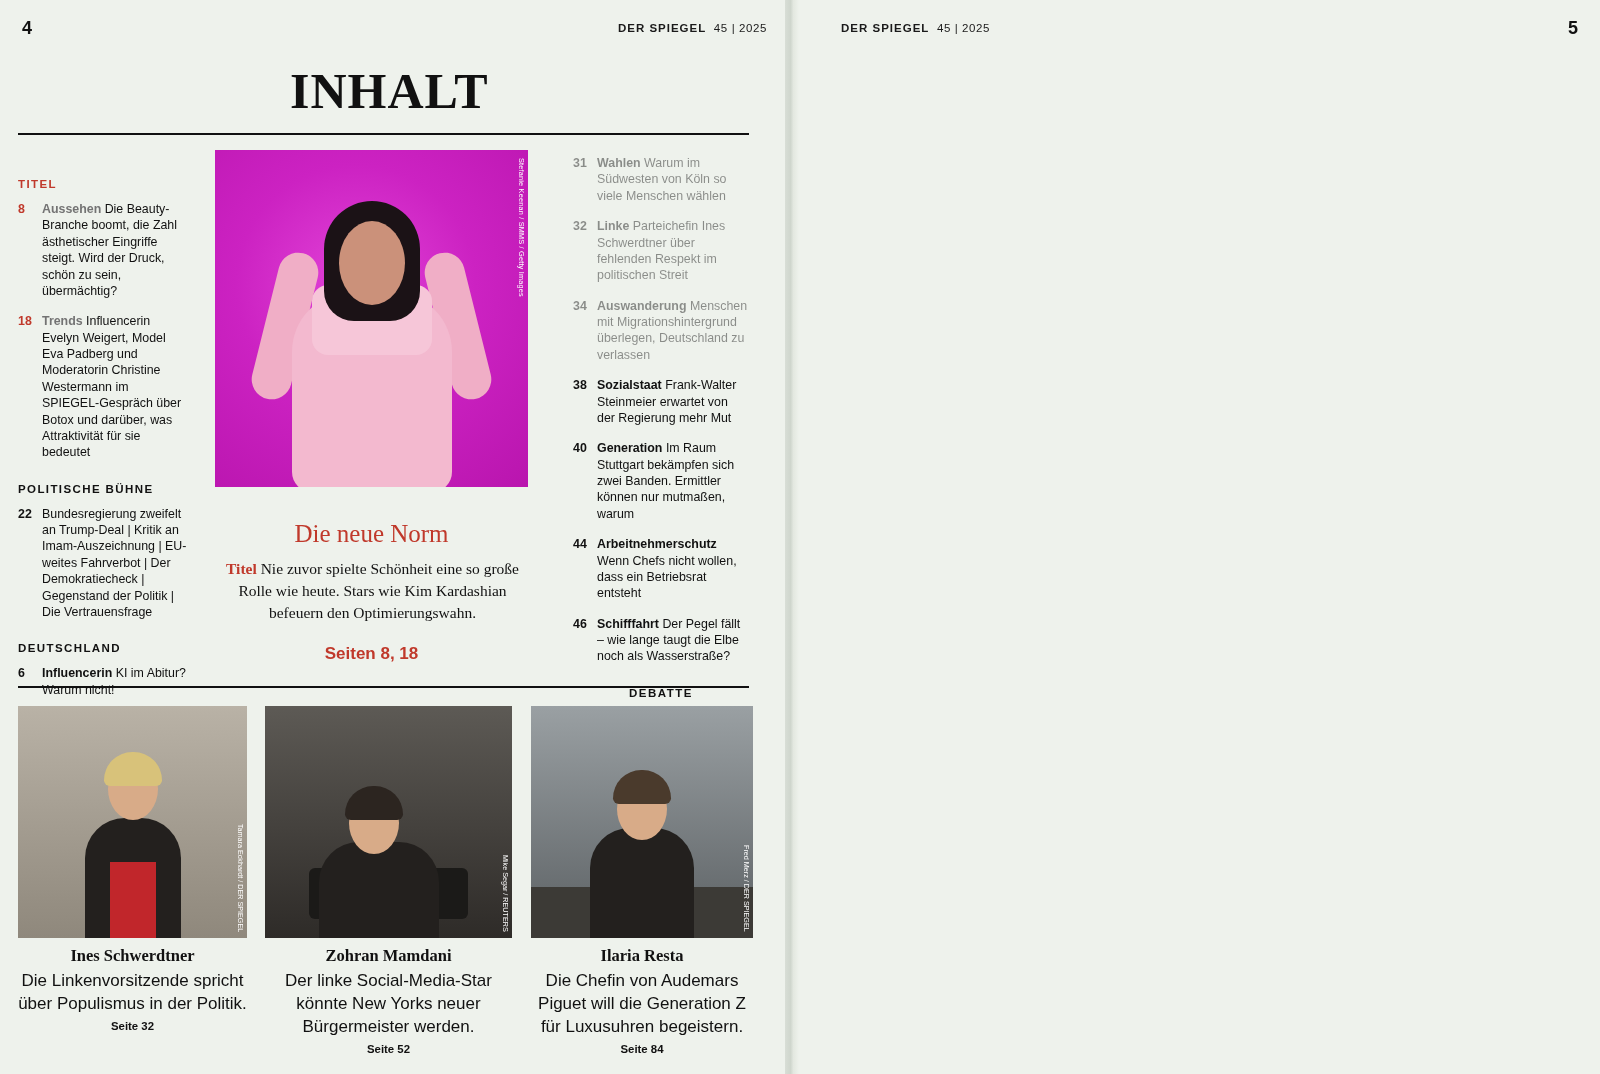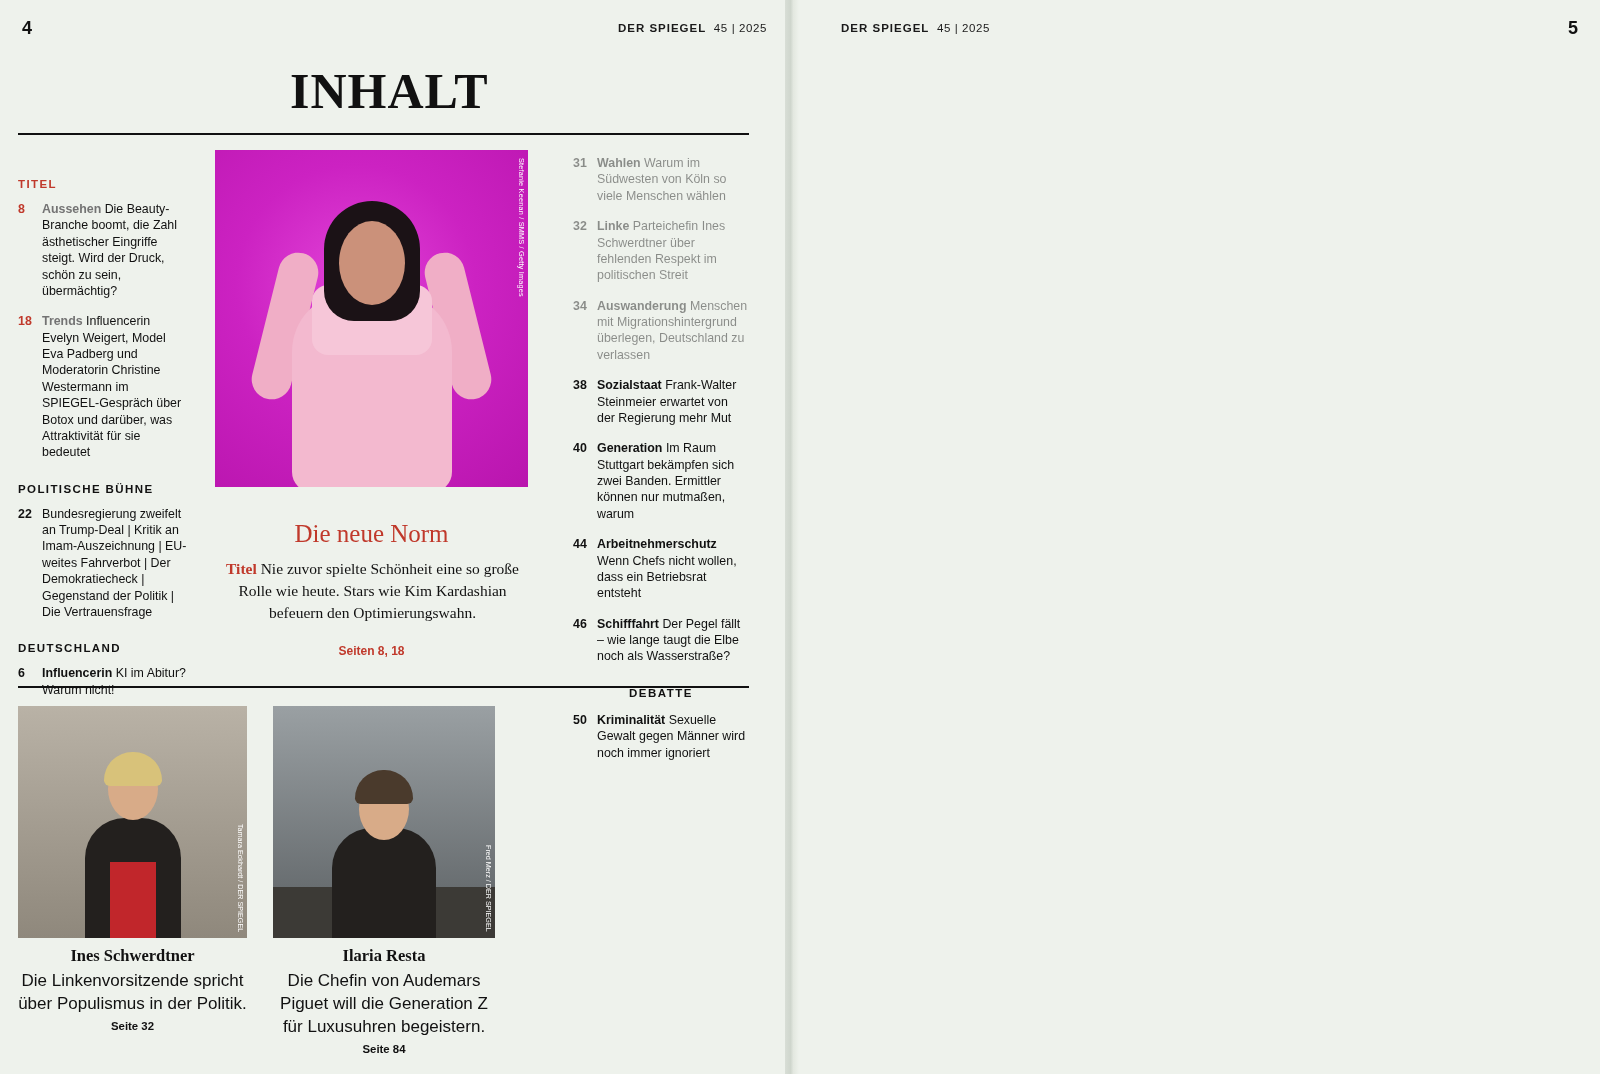--- a/index.html
+++ b/index.html
@@ -57,30 +57,30 @@
     position:absolute;left:215px;top:520px;width:313px;text-align:center;
     font-family:"Liberation Serif",serif;font-weight:normal;font-size:25px;color:#c0392b;
   }
   .heroBody{
     position:absolute;left:225px;top:558px;width:295px;text-align:center;
     font-family:"Liberation Serif",serif;font-size:15.5px;line-height:1.42;color:#111;
   }
   .heroBody .lead{color:#c0392b;font-weight:bold;}
   .heroPages{
     position:absolute;left:215px;top:644px;width:313px;text-align:center;
-    font-size:12px;font-weight:bold;color:#c0392b;
+    font-size:17px;font-weight:bold;color:#c0392b;
   }
 
   
   .colB{position:absolute;left:573px;top:155px;width:176px;}
   .colB .entry .pg{color:#111;}
   .faded{opacity:.45;}
 
   
-  .strip{position:absolute;top:706px;display:flex;gap:12px;}
+  .strip{position:absolute;top:706px;display:flex;gap:4px;}
   .cell{position:relative;}
   .cell .ph{position:relative;overflow:hidden;background:#7b7f77;}
   .cell .credit{position:absolute;right:2px;bottom:6px;writing-mode:vertical-rl;font-size:7.2px;color:#fff;}
   .cap{margin-top:8px;text-align:center;}
   .cap .nm{font-family:"Liberation Serif",serif;font-weight:bold;font-size:16.5px;}
   .cap .d{font-size:17px;line-height:1.35;margin-top:4px;}
   .cap .pg{font-size:11.4px;font-weight:bold;margin-top:4px;}
   .centerhead{
     text-align:center;font-weight:bold;font-size:11.5px;letter-spacing:1.5px;margin:0 0 13px 0;
   }
@@ -235,20 +235,35 @@
           <div class="phair" style="top:46px;background:#d8c27a;"></div>
           <div class="credit">Tamara Eckhardt / DER SPIEGEL</div>
         </div>
         <div class="cap" style="width:229px;">
           <div class="nm">Ines Schwerdtner</div>
           <div class="d">Die Linkenvorsitzende spricht über Populismus in der Politik.</div>
           <div class="pg">Seite 32</div>
         </div>
       </div>
 
+      <div class="cell" style="width:262px;">
+        <div class="ph" style="width:247px;height:232px;">
+          <div class="portrait pr2"></div>
+          <div style="position:absolute;left:18%;bottom:8%;width:64%;height:22%;background:#1b1a18;border-radius:6px;"></div>
+          <div class="pbody" style="width:120px;height:96px;left:46%;"></div>
+          <div class="phead" style="top:86px;left:44%;"></div>
+          <div class="phair" style="top:80px;left:44%;background:#2c2520;"></div>
+          <div class="credit">Mike Segar / REUTERS</div>
+        </div>
+        <div class="cap" style="width:247px;">
+          <div class="nm">Zohran Mamdani</div>
+          <div class="d">Der linke Social-Media-Star könnte New Yorks neuer Bürgermeister werden.</div>
+          <div class="pg">Seite 52</div>
+        </div>
+      </div>
 
       <div class="cell" style="width:240px;">
         <div class="ph" style="width:222px;height:232px;">
           <div class="portrait pr3"></div>
           <div style="position:absolute;left:0;right:0;bottom:0;height:22%;background:#3c3a36;"></div>
           <div class="pbody" style="width:104px;height:110px;"></div>
           <div class="phead" style="top:72px;"></div>
           <div class="phair" style="top:64px;background:#4a3a2c;"></div>
           <div class="credit">Fred Merz / DER SPIEGEL</div>
         </div>

